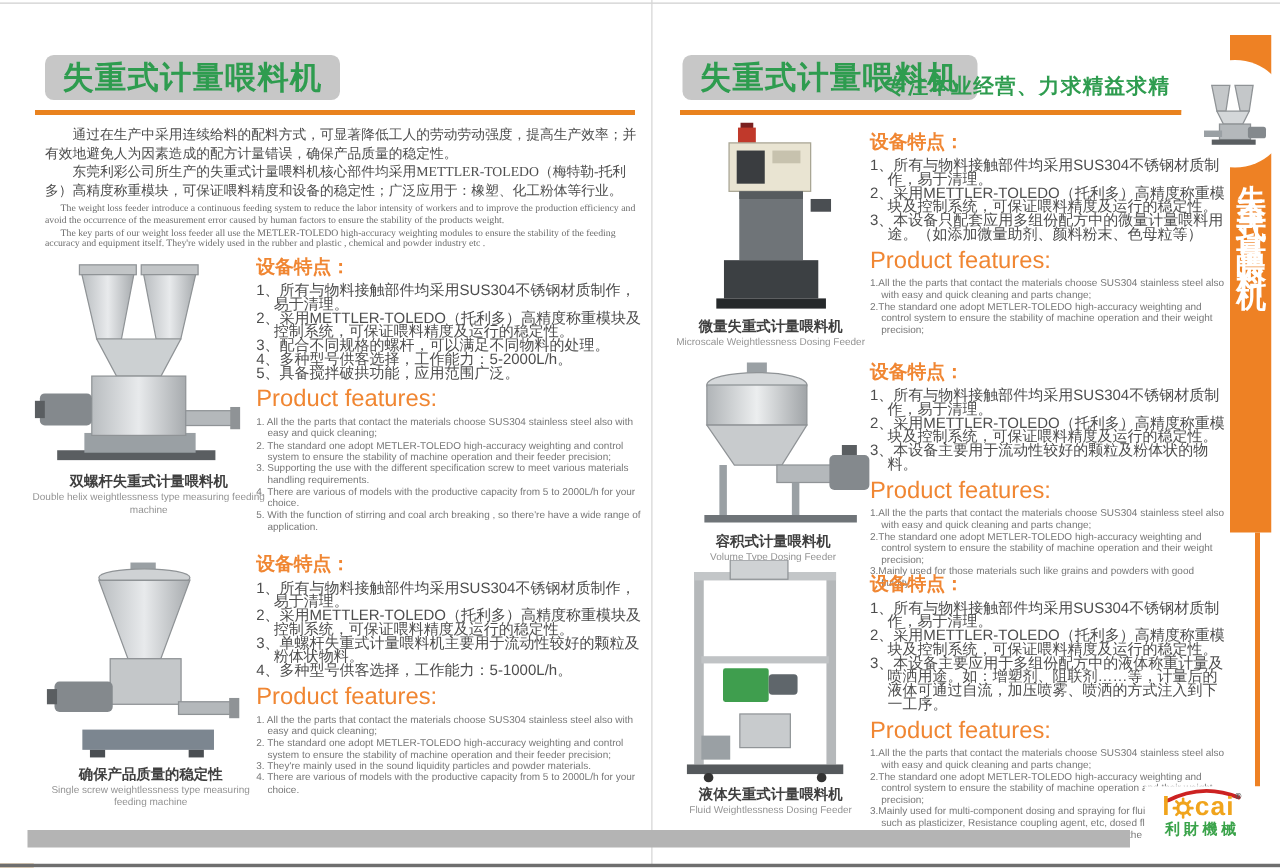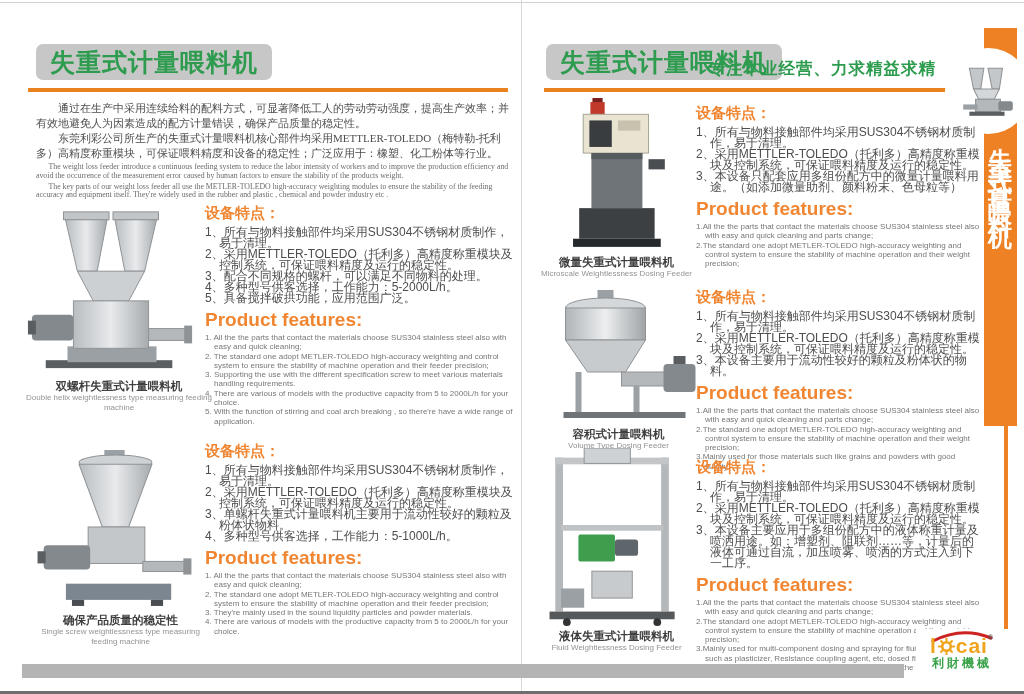--- a/index.html
+++ b/index.html
@@ -14,21 +14,21 @@
   .rule{position:absolute;height:4px;background:#e9821e;}
   .slogan{position:absolute;left:700px;top:58px;width:236px;text-align:right;font-size:16.5px;
           font-weight:bold;color:#2e9c4f;letter-spacing:1px;white-space:nowrap;}
 
   .intro{position:absolute;left:36px;top:101px;width:474px;font-family:Liberation Serif, serif;}
   .intro p.zh{margin:0;font-size:11px;line-height:15px;text-indent:2em;color:#4d4d4d;}
   .intro p.en{margin:0;font-size:7.8px;line-height:8.8px;text-indent:1.6em;color:#6b6b6b;margin-top:2px;}
 
   .sec{position:absolute;}
   .zh-head{margin:0 0 4px 0;font-size:15px;font-weight:bold;color:#f08632;}
-  .en-head{margin:5px 0 2px 0;font-size:19px;font-weight:bold;color:#f08632;}
+  .en-head{margin:5px 0 2px 0;font-size:19px;font-weight:normal;color:#f08632;}
   ul.zh-list,ul.en-list{margin:0;padding:0;list-style:none;}
   ul.zh-list li{font-size:12px;line-height:11px;color:#4d4d4d;padding-left:14px;text-indent:-14px;}
   ul.en-list li{font-size:8px;line-height:9.3px;color:#777;padding-left:9px;text-indent:-9px;}
 
   .photo{position:absolute;}
   .photo svg{display:block;width:100%;height:100%;}
   .cap{position:absolute;text-align:center;}
   .cap .zh{font-size:11.5px;font-weight:bold;color:#3f3f3f;line-height:13px;}
   .cap .en{font-size:8px;color:#939393;line-height:9.5px;}
 

